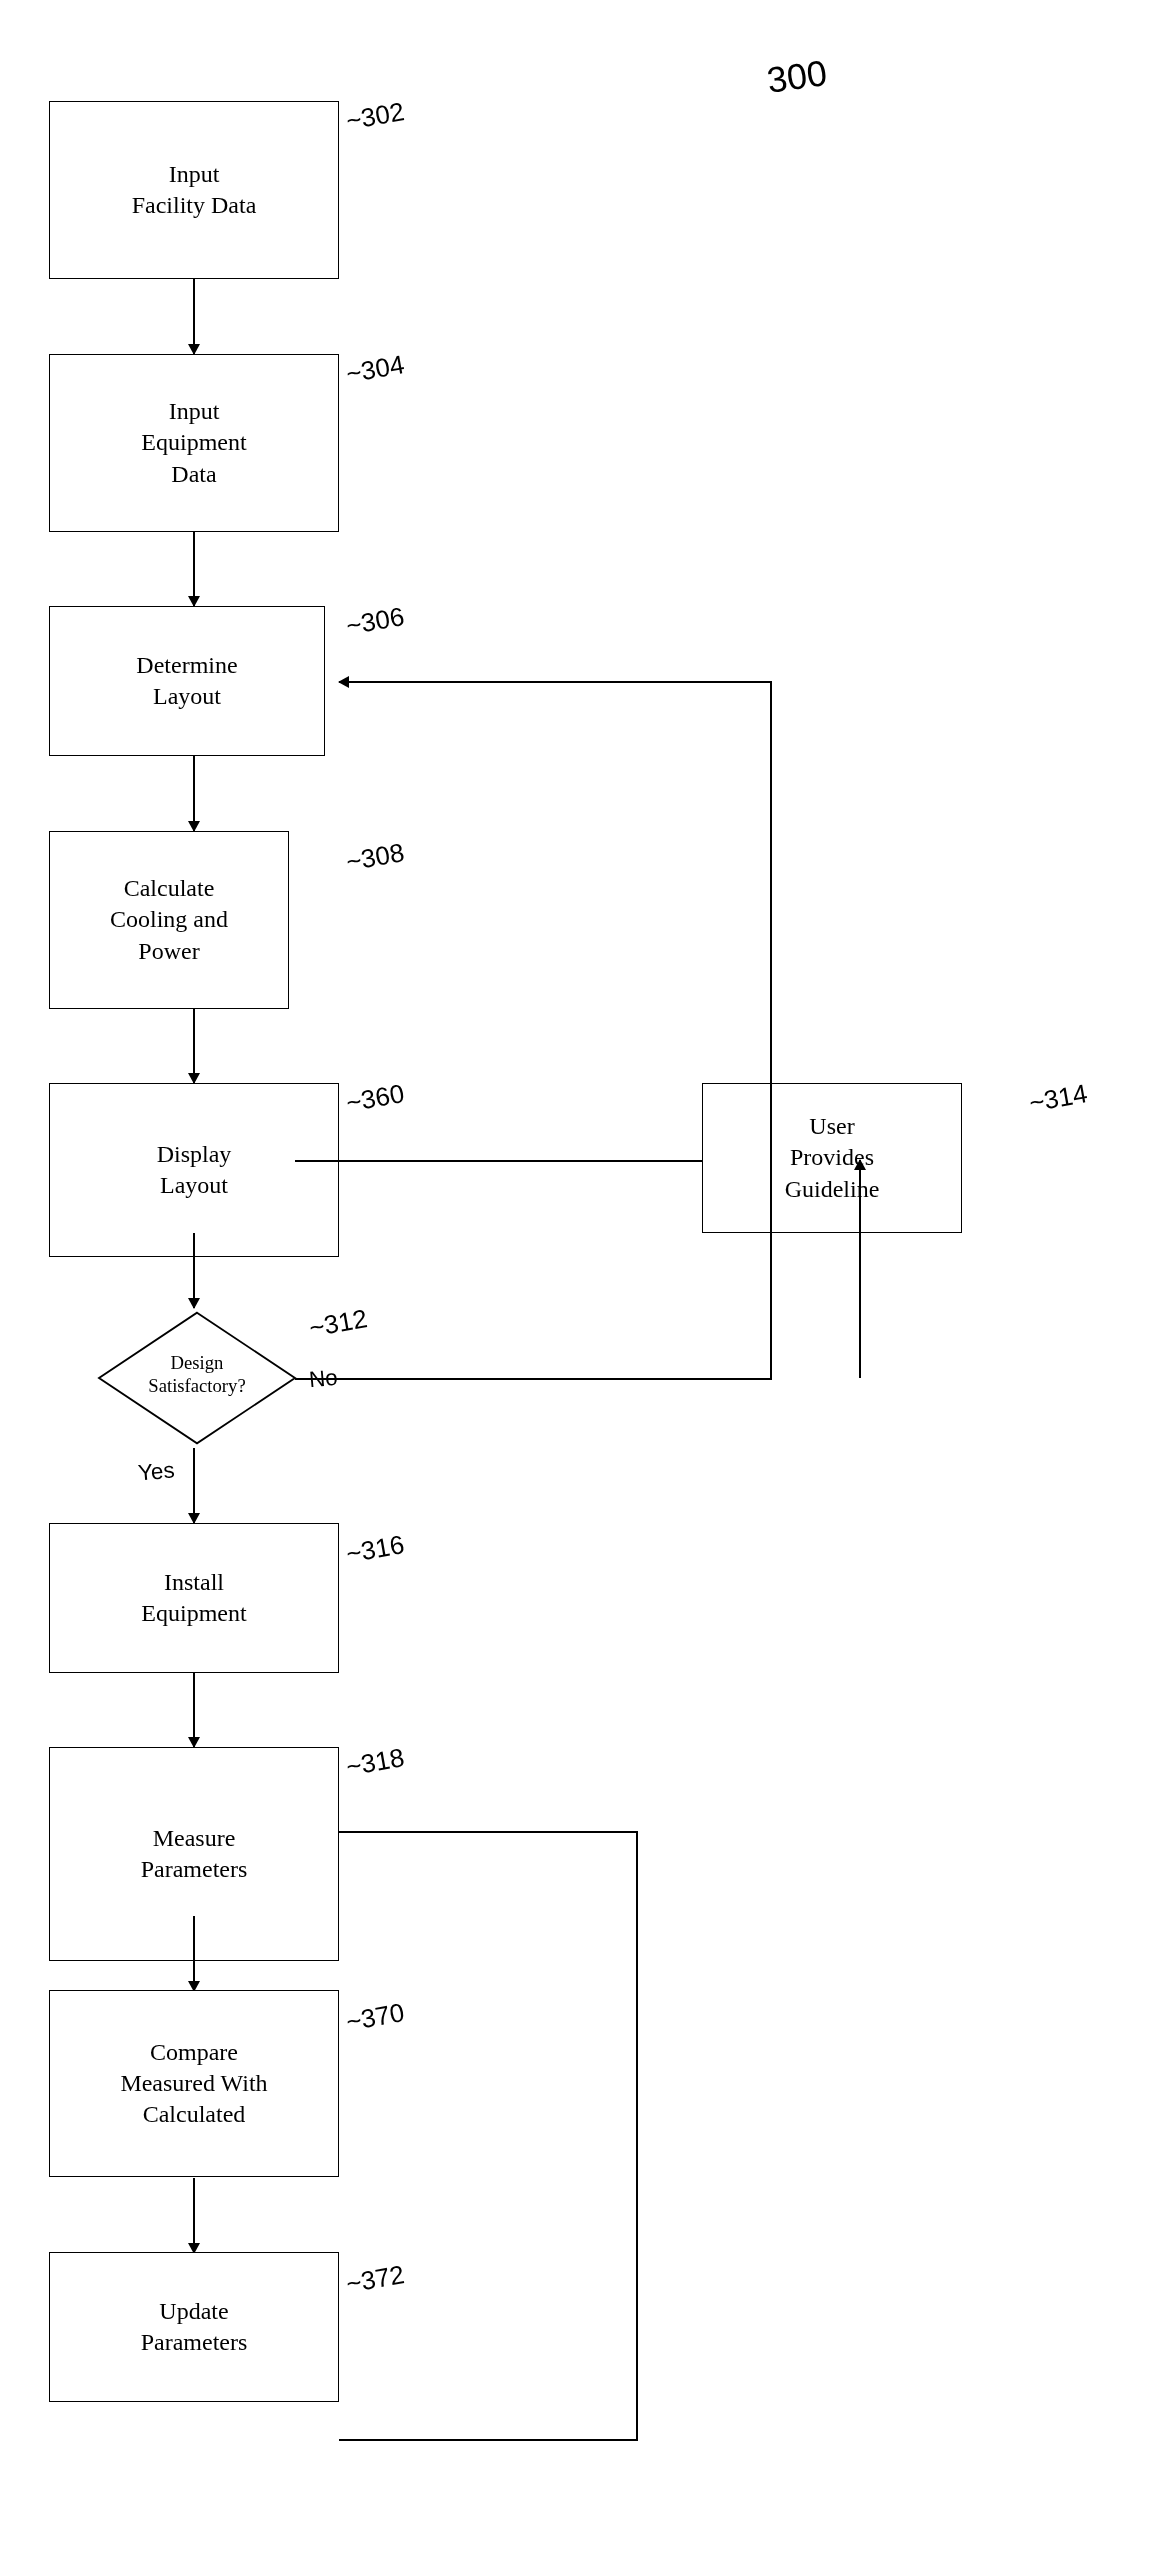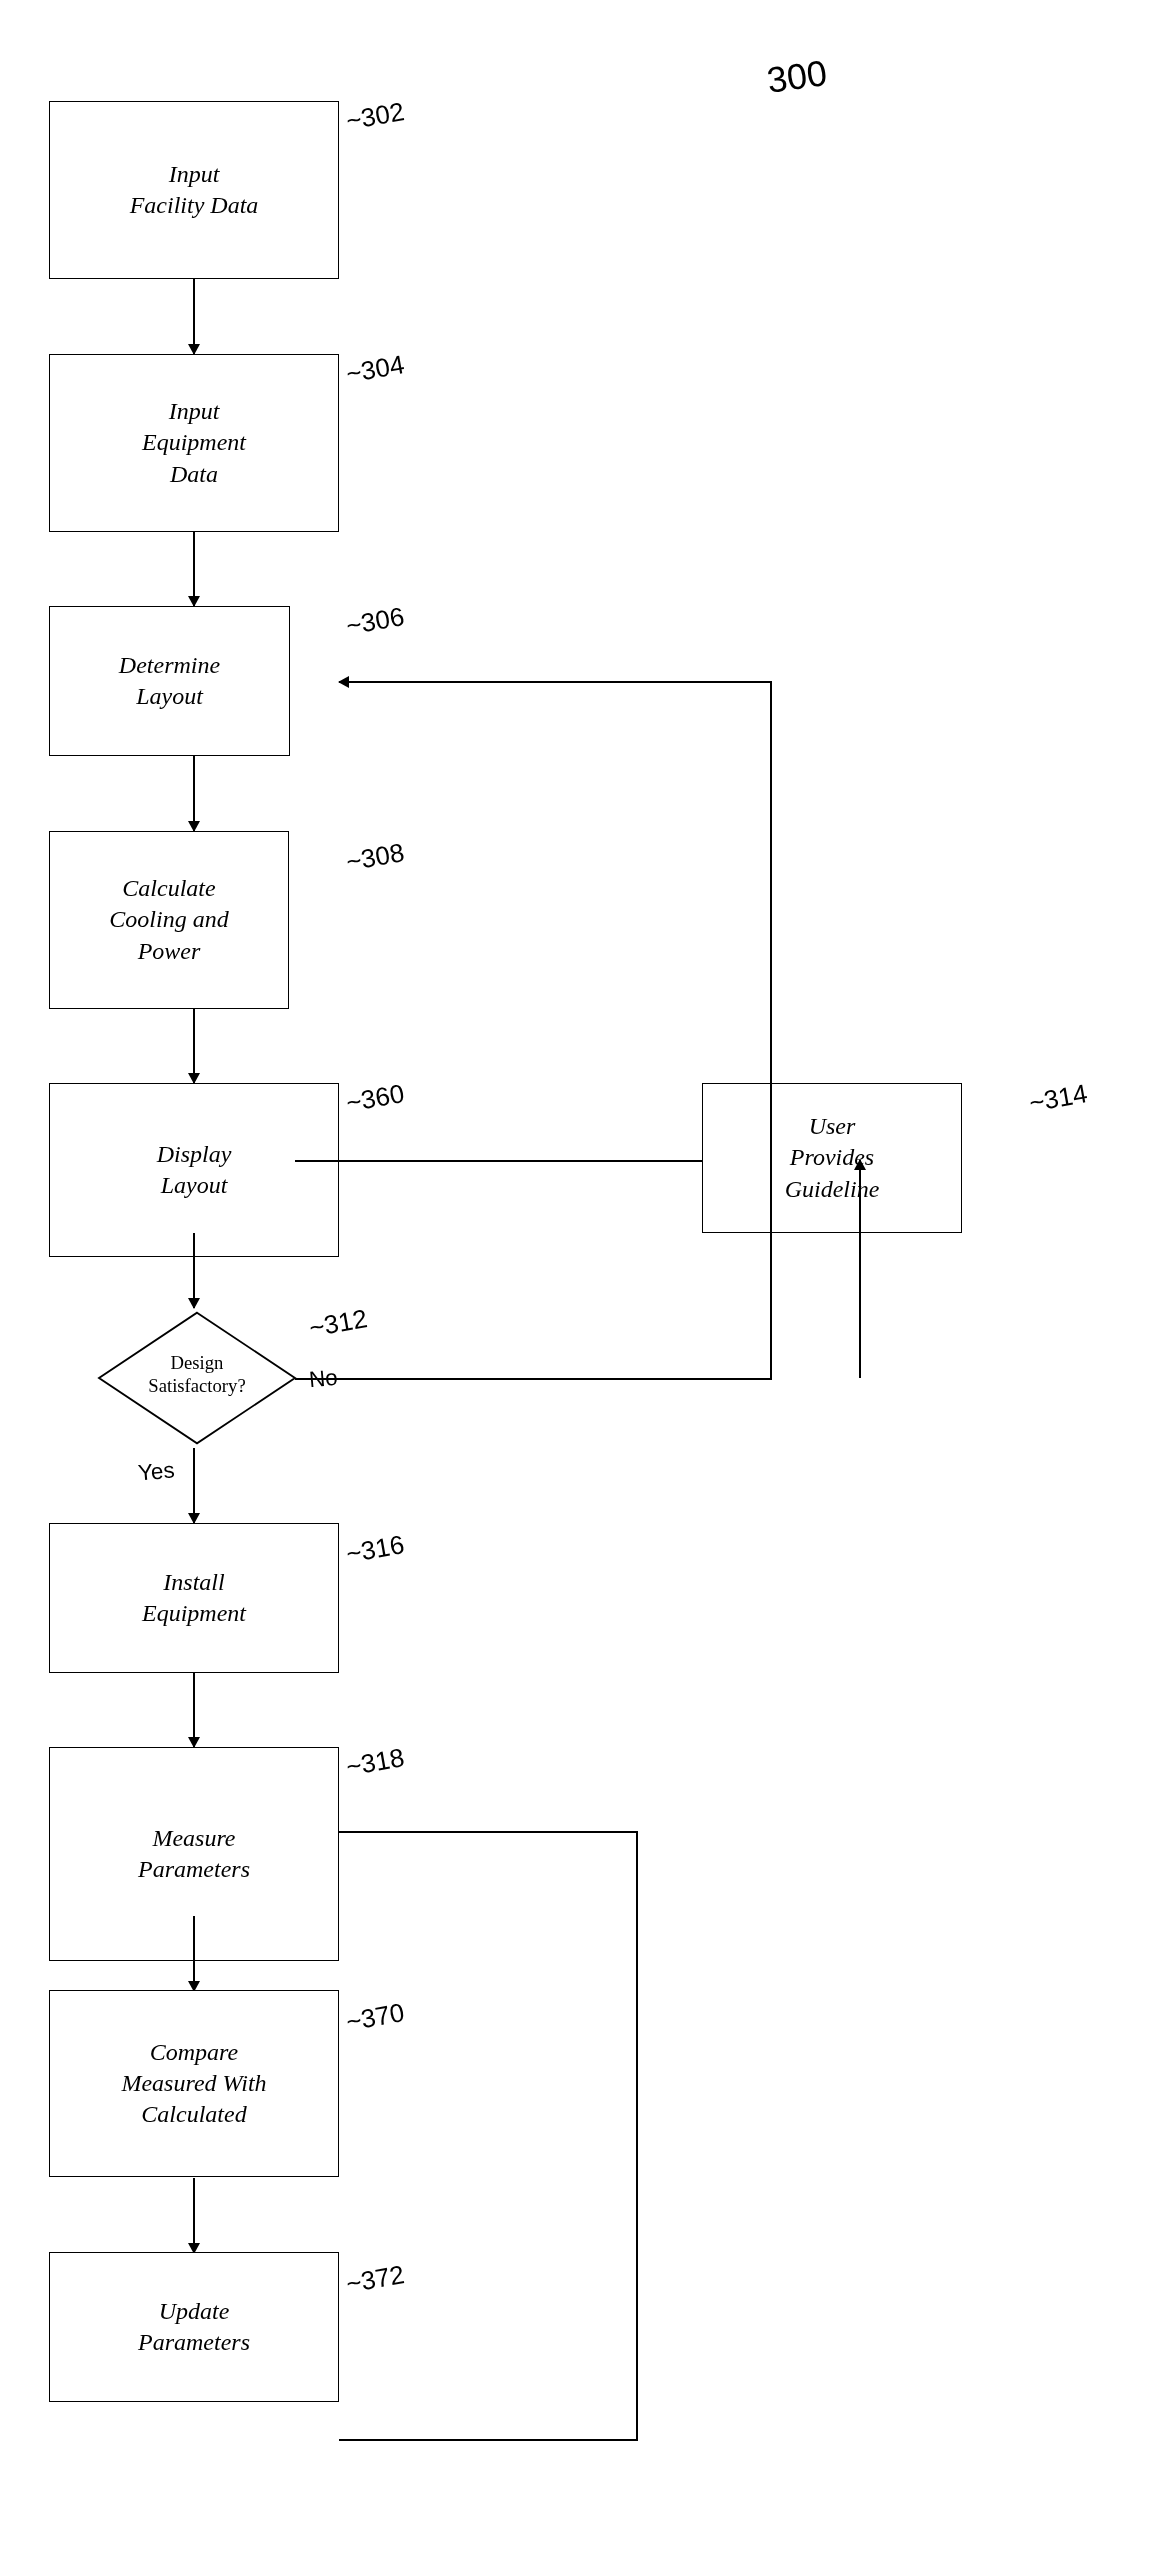--- a/index.html
+++ b/index.html
@@ -23,21 +23,20 @@
       position: absolute;
       border: 1.9px solid #000;
       background: #fff;
       display: flex;
       align-items: center;
       justify-content: center;
       text-align: center;
       font-size: 24px;
       font-family: 'Times New Roman', serif;
       line-height: 1.3;
-      font-style: italic;
     }
 
     
     .annotation {
       position: absolute;
       font-family: 'Comic Sans MS', cursive, sans-serif;
       font-size: 26px;
       color: #000;
       transform: rotate(-10deg);
     }
@@ -143,21 +142,21 @@
   <div class="flow-box" style="left: 49px; top: 354px; width: 290px; height: 178px;">
     <span style="white-space: pre-line;">Input
 Equipment
 Data</span>
   </div>
 
   <div class="annotation" style="left: 346px; top: 354px;">~304</div>
 
   <div class="arrow-down" style="left: 193px; top: 531px; height: 75px;"></div>
 
-  <div class="flow-box" style="left: 49px; top: 606px; width: 241px; height: 150px;">
+  <div class="flow-box" style="left: 49px; top: 606px; width: 276px; height: 150px;">
     <span style="white-space: pre-line;">Determine
 Layout</span>
   </div>
 
   <div class="annotation" style="left: 346px; top: 606px;">~306</div>
 
   <div class="arrow-down" style="left: 193px; top: 756px; height: 75px;"></div>
 
   <div class="flow-box" style="left: 49px; top: 831px; width: 240px; height: 178px;">
     <span style="white-space: pre-line;">Calculate

